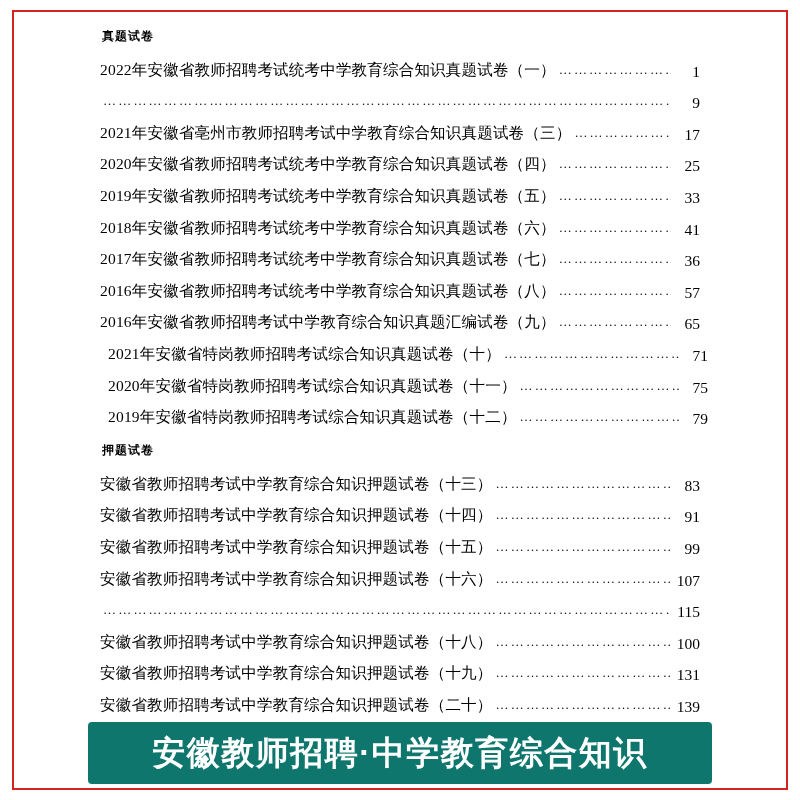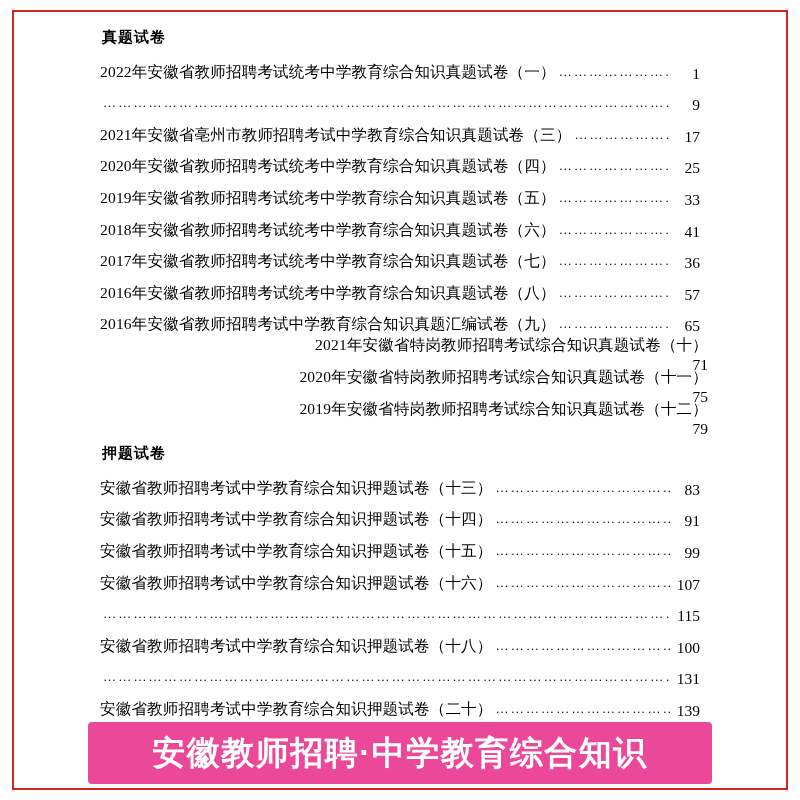--- a/index.html
+++ b/index.html
@@ -29,21 +29,21 @@
   .content {
     position: absolute;
     left: 100px;
     top: 28px;
     width: 600px;
   }
 
   .section-head {
     font-family: "Liberation Sans", sans-serif;
     font-weight: bold;
-    font-size: 15px;
+    font-size: 12px;
     color: #000000;
     letter-spacing: 1px;
     margin: 0 0 4px 0;
     padding-left: 2px;
   }
   .section-head.second {
     margin-top: 14px;
   }
 
   .toc-row {
@@ -70,31 +70,31 @@
     color: #111111;
   }
   .toc-page {
     flex: 0 0 auto;
     min-width: 26px;
     text-align: right;
     font-size: 15.5px;
   }
 
   
-  .indent-a { padding-left: 8px; flex-direction: column; }
+  .indent-a { padding-left: 8px; }
   .indent-b { padding-left: 0px; }
 
   
   .banner {
     position: absolute;
     left: 88px;
     top: 722px;
     width: 624px;
     height: 62px;
-    background: #ec4899;
+    background: #0f766e;
     border-radius: 4px;
     display: flex;
     align-items: center;
     justify-content: center;
   }
   .banner-text {
     font-family: "Liberation Sans", sans-serif;
     font-weight: bold;
     font-size: 33px;
     color: #ffffff;
@@ -213,20 +213,21 @@
     <span class="toc-page">115</span>
   </div>
 
   <div class="toc-row indent-b">
     <span class="toc-title">安徽省教师招聘考试中学教育综合知识押题试卷（十八）</span>
     <span class="toc-dots">…………………………………………………………………………………………………………</span>
     <span class="toc-page">100</span>
   </div>
 
   <div class="toc-row indent-b">
+    <span class="toc-title">安徽省教师招聘考试中学教育综合知识押题试卷（十九）</span>
     <span class="toc-dots">…………………………………………………………………………………………………………</span>
     <span class="toc-page">131</span>
   </div>
 
   <div class="toc-row indent-b">
     <span class="toc-title">安徽省教师招聘考试中学教育综合知识押题试卷（二十）</span>
     <span class="toc-dots">…………………………………………………………………………………………………………</span>
     <span class="toc-page">139</span>
   </div>
 

